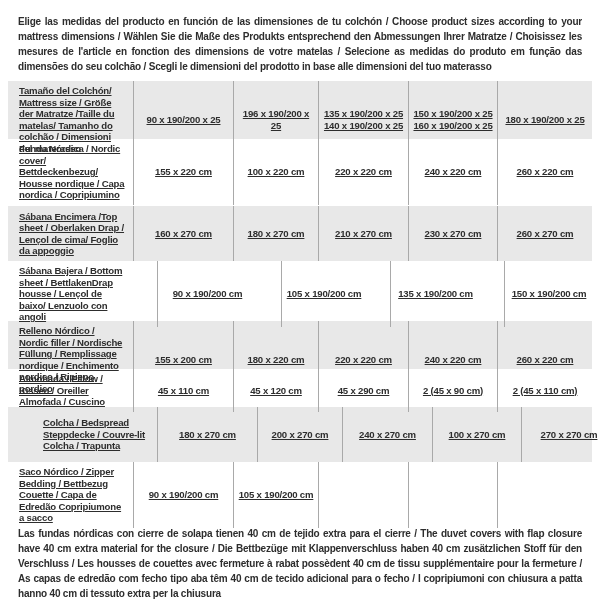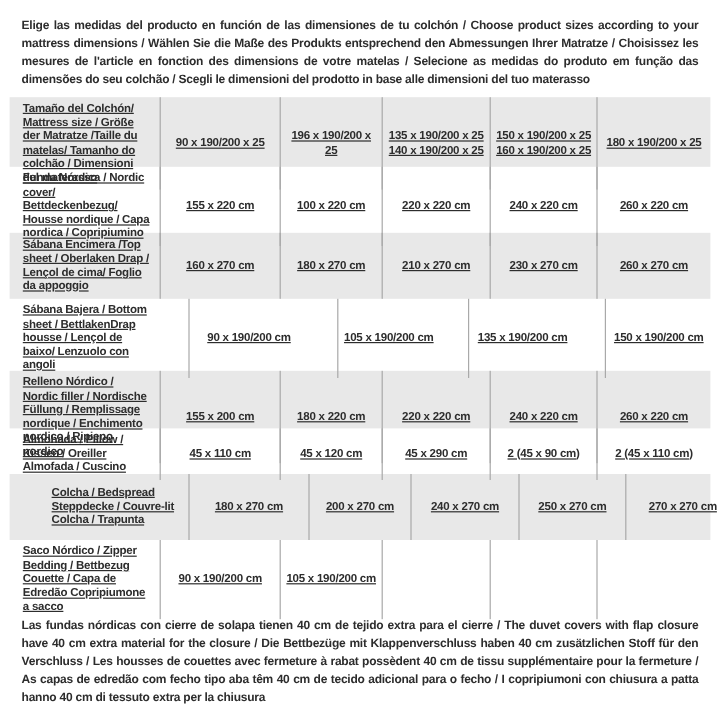--- a/index.html
+++ b/index.html
@@ -23,21 +23,21 @@
 
   .size-table { margin-left:8px; width:584px; }
   .trow {
     display:grid;
     grid-template-columns:125px 100px 85px 90px 89px 95px;
     text-decoration:underline;
   }
   .trow.shaded { background:#e8e8e8; }
   .trow:nth-child(1){ height:58px; }
   .trow:nth-child(2){ height:55px; }
-  .trow:nth-child(3){ height:55px; }
+  .trow:nth-child(3){ height:55px;margin-top:12px; }
   .trow:nth-child(4){ height:60px;gap:24px; }
   .trow:nth-child(5){ height:48px; }
   .trow:nth-child(6){ height:38px; }
   .trow:nth-child(7){ height:55px;padding-left:24px; }
   .trow:nth-child(8){ height:57px; }
 
   .cell {
     display:flex;
     align-items:center;
     font-size:9.6px;
@@ -113,21 +113,21 @@
         <div class="cell value-cell">45 x 120 cm</div>
         <div class="cell value-cell">45 x 290 cm</div>
         <div class="cell value-cell">2 (45 x 90 cm)</div>
         <div class="cell value-cell">2 (45 x 110 cm)</div>
       </div>
       <div class="trow shaded">
         <div class="cell label-cell">Colcha / Bedspread Steppdecke / Couvre-lit Colcha / Trapunta</div>
         <div class="cell value-cell">180 x 270 cm</div>
         <div class="cell value-cell">200 x 270 cm</div>
         <div class="cell value-cell">240 x 270 cm</div>
-        <div class="cell value-cell">250 x 270 cm</div>
+        <div class="cell value-cell">100 x 270 cm</div>
         <div class="cell value-cell">270 x 270 cm</div>
       </div>
       <div class="trow">
         <div class="cell label-cell">Saco Nórdico / Zipper Bedding / Bettbezug Couette / Capa de Edredão Copripiumone a sacco</div>
         <div class="cell value-cell">90 x 190/200 cm</div>
         <div class="cell value-cell">105 x 190/200 cm</div>
         <div class="cell value-cell"></div>
         <div class="cell value-cell"></div>
         <div class="cell value-cell"></div>
       </div>

